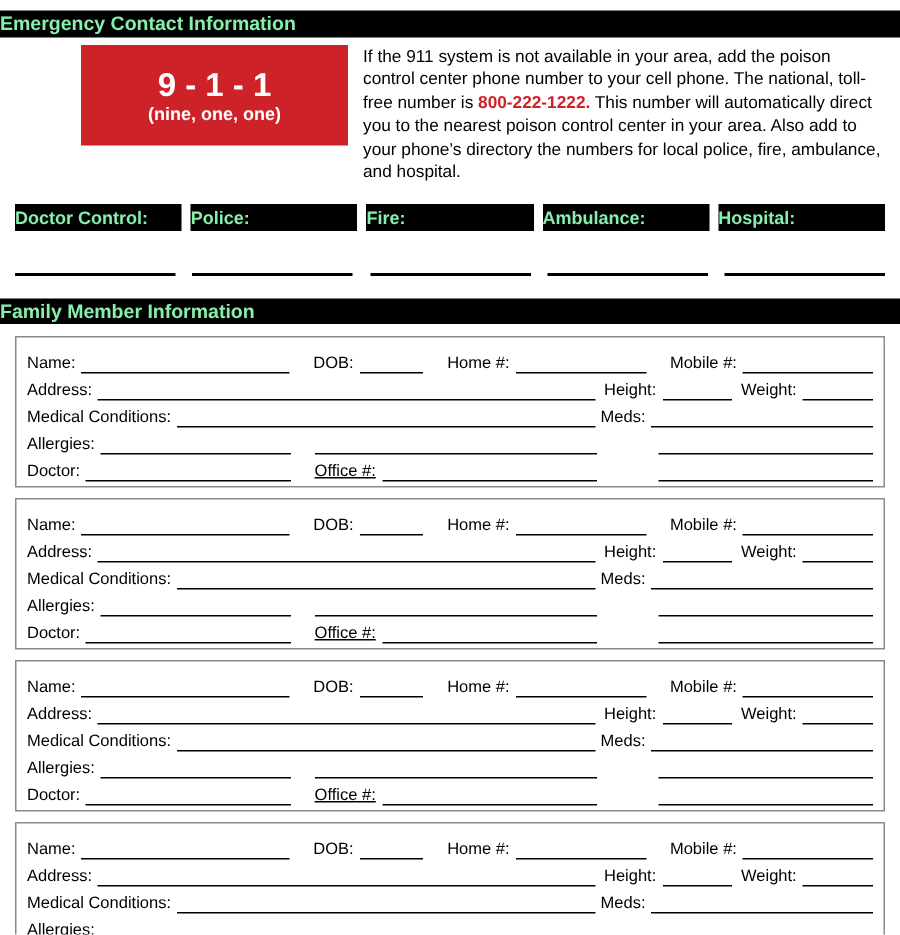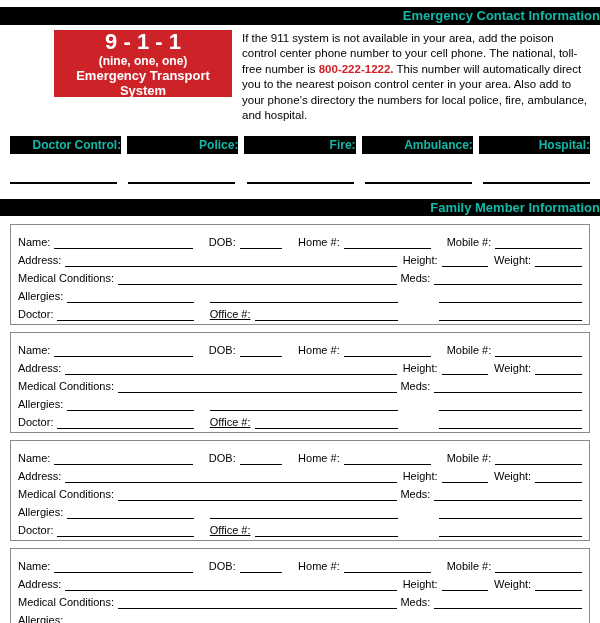--- a/index.html
+++ b/index.html
@@ -3,23 +3,23 @@
 <meta charset="utf-8">
 <style>
   * { margin: 0; padding: 0; box-sizing: border-box; }
   html, body { width: 600px; height: 623px; overflow: hidden; background: #fff; }
   body {
     font-family: "Liberation Sans", "DejaVu Sans", sans-serif;
     color: #000;
   }
   .bar {
     background: #000;
-    color: #14b8a6;
+    color: #86efac;
     font-weight: bold;
-    text-align: right;
+    text-align: left;
   }
   .title-bar { margin-top: 7px; height: 18px; line-height: 18px; font-size: 13px; }
   .family-bar { margin-top: 15px; height: 17px; line-height: 17px; font-size: 13px; }
 
   .top-section { display: flex; margin: 5px 10px 0 10px; gap: 10px; padding-left: 44px; }
   .red-box {
     flex: 0 0 178px;
     height: 67px;
     background: #CE2229;
     color: #fff;
@@ -72,21 +72,20 @@
 </style>
 </head>
 <body>
 
 <div class="bar title-bar">Emergency Contact Information</div>
 
 <div class="top-section">
   <div class="red-box">
     <div class="red-number">9 - 1 - 1</div>
     <div class="red-sub">(nine, one, one)</div>
-    <div class="red-caption">Emergency Transport System</div>
   </div>
   <div class="poison-text"><span>If the 911 system is not available in your area, add the poison control center phone number to your cell phone. The national, toll-free number is </span><span class="phone">800-222-1222.</span><span> This number will automatically direct you to the nearest poison control center in your area. Also add to your phone’s directory the numbers for local police, fire, ambulance, and hospital.</span></div>
 </div>
 
 <div class="contact-bars">
   <div class="bar">Doctor Control:</div>
   <div class="bar">Police:</div>
   <div class="bar">Fire:</div>
   <div class="bar">Ambulance:</div>
   <div class="bar">Hospital:</div>

